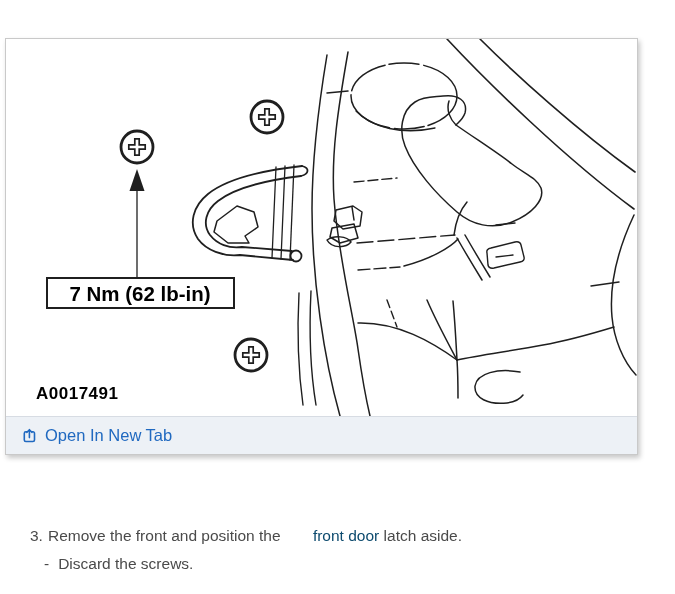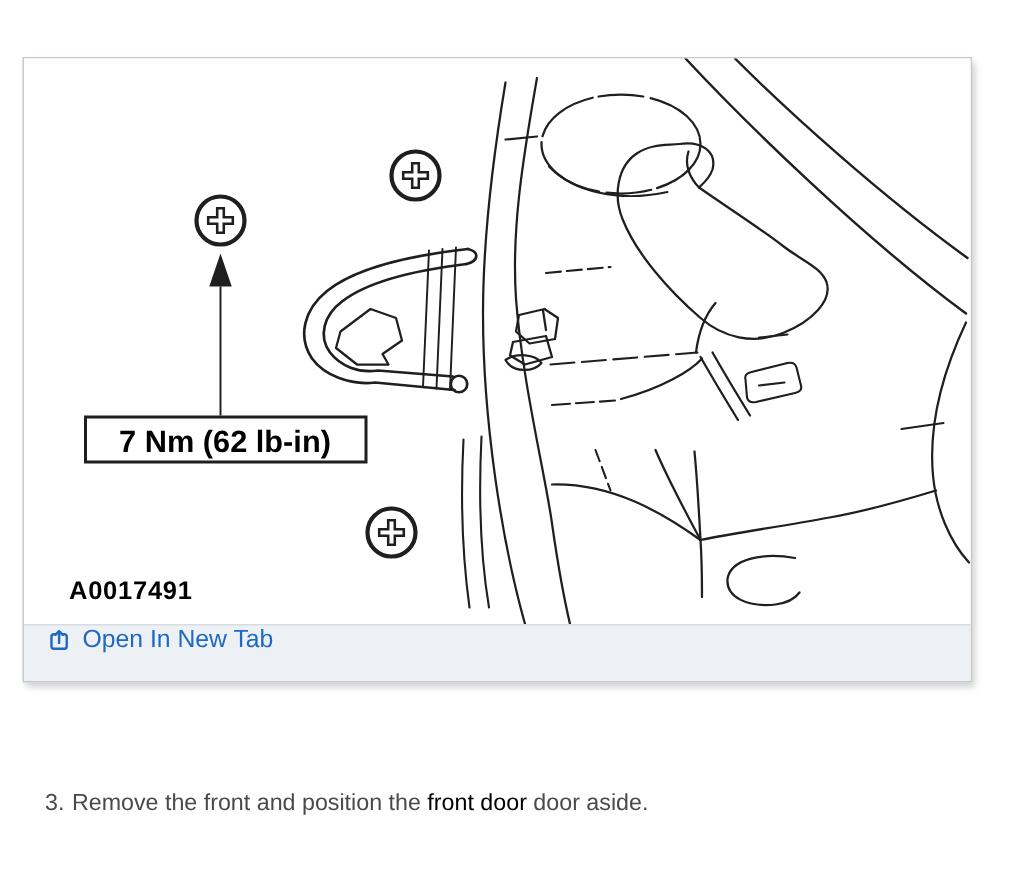--- a/index.html
+++ b/index.html
@@ -6,21 +6,21 @@
     margin: 0;
     padding: 0;
     background: #ffffff;
     width: 675px;
     height: 594px;
     overflow: hidden;
     font-family: "Liberation Sans", sans-serif;
   }
   .figure-card {
     position: absolute;
-    left: 15px;
+    left: 5px;
     top: 38px;
     width: 631px;
     height: 415px;
     background: #ffffff;
     border: 1px solid #c9c9c9;
     box-shadow: 2px 3px 5px rgba(0,0,0,0.22);
   }
   .figure-area {
     position: relative;
     width: 631px;
@@ -28,21 +28,21 @@
     background: #ffffff;
   }
   .figure-area svg { display: block; }
   .figure-footer {
     box-sizing: border-box;
     width: 631px;
     height: 38px;
     background: #edf1f6;
     border-top: 1px solid #d7dce3;
     display: flex;
-    align-items: flex-start;
+    align-items: center;
     justify-content: space-between;
     padding: 0 14px 0 16px;
   }
   .figure-link {
     display: flex;
     align-items: center;
     gap: 7px;
     color: #2069c0;
     font-size: 16.5px;
     text-decoration: none;
@@ -53,23 +53,24 @@
     position: absolute;
     left: 30px;
     top: 527px;
     width: 620px;
     color: #4a4a4a;
     font-size: 15.5px;
   }
   .step-line { margin-bottom: 10px; }
   .step-num { margin-right: 5px; }
   .inline-link {
-    color: #000000;
+    color: #0c4a6e;
     text-decoration: none;
     cursor: pointer;
+    margin-left: 28px;
   }
   .sub-line { padding-left: 14px; }
   .sub-dash { margin-right: 9px; }
   .diagram-label-text {
     font-family: "Liberation Sans", sans-serif;
     font-weight: bold;
   }
 </style>
 </head>
 <body>
@@ -165,15 +166,18 @@
       </svg>
       <span>Open In New Tab</span>
     </a>
   </div>
 </div>
 
 <div class="instructions">
   <div class="step-line">
     <span class="step-num">3.</span><span>Remove the front and position the</span>
     <a class="inline-link">front door</a>
-    <span>door aside.</span>
+    <span>latch aside.</span>
+  </div>
+  <div class="sub-line">
+    <span class="sub-dash">-</span><span>Discard the screws.</span>
   </div>
 </div>
 
 </body></html>

